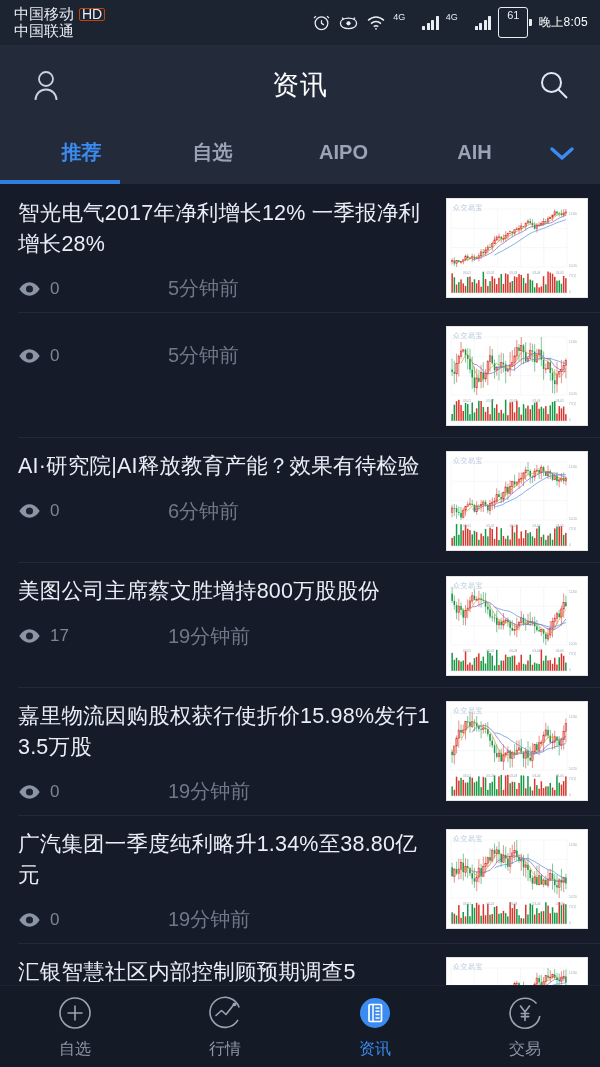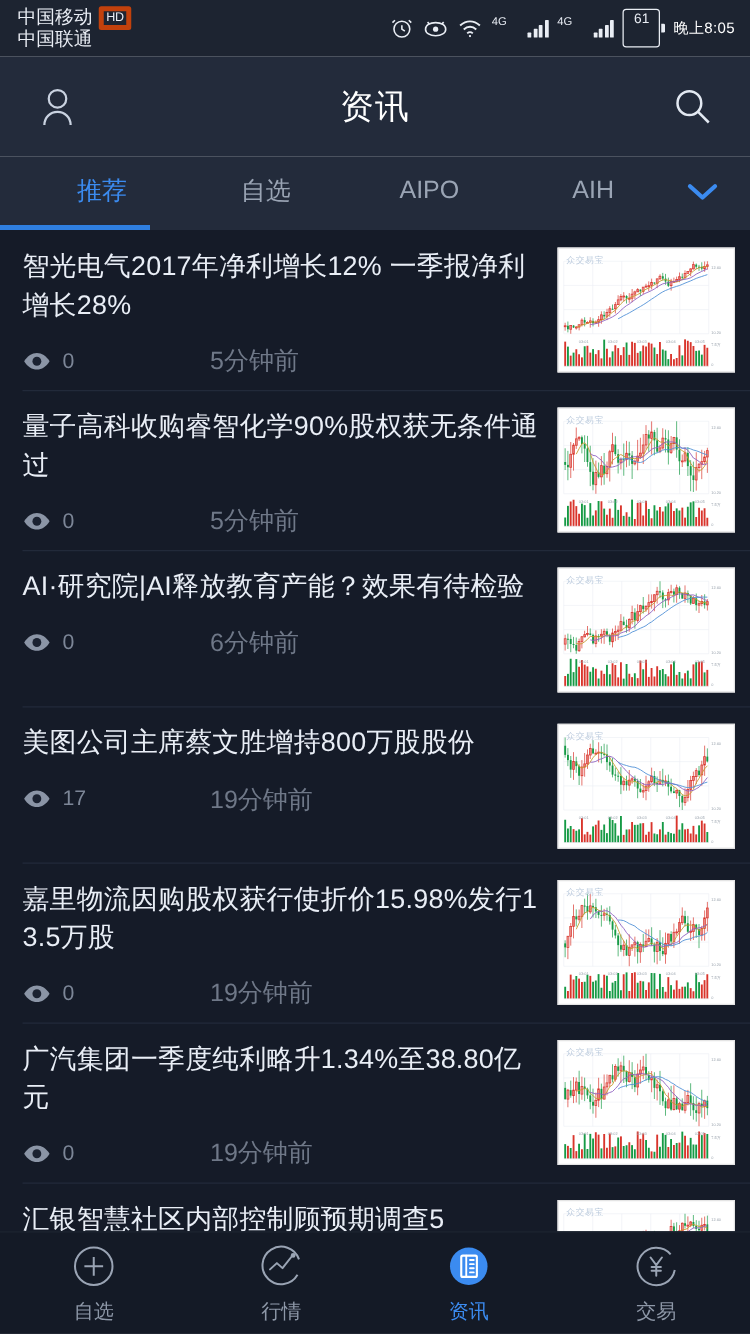--- a/index.html
+++ b/index.html
@@ -14,22 +14,22 @@
   
   .statusbar {
     height: 45px; background: #1d2431; color: #e8ecf3;
     display: flex; align-items: center; justify-content: space-between;
     padding: 0 12px 0 14px;
   }
   .carriers { display: flex; flex-direction: column; justify-content: center; line-height: 1.08; }
   .carrier-row { display: flex; align-items: center; gap: 5px; }
   .carrier-text { font-size: 15px; color: #e9edf4; }
   .hd-badge {
-    font-size: 10px; line-height: 11px; padding: 0 2px;
-    border: 4px solid #c2410c; border-radius: 2px; color: #e9edf4;
+    font-size: 14px; line-height: 11px; padding: 0 2px;
+    border: 1px solid #c2410c; border-radius: 2px; color: #e9edf4;
     font-family: "Liberation Sans", sans-serif; letter-spacing: -0.2px;
   }
   .status-right { display: flex; align-items: center; gap: 7px; }
   .sicon { display: block; }
   .sig-4g { display: flex; align-items: flex-end; gap: 17px; }
   .sig-4g .g4 { font-size: 9px; color: #e9edf4; line-height: 9px; position: relative; top: -8px; }
   .bars { display: flex; align-items: flex-end; gap: 1.5px; height: 15px; }
   .bars i { width: 3px; background: #e9edf4; display: block; border-radius: .5px; }
   .bars i:nth-child(1){height:4px}.bars i:nth-child(2){height:7px}
   .bars i:nth-child(3){height:10px}.bars i:nth-child(4){height:14px}
@@ -50,21 +50,21 @@
   }
   .header h1 { font-size: 27px; font-weight: 400; color: #fff; letter-spacing: 1px; }
   .icon-btn { width: 44px; height: 44px; display: flex; align-items: center; justify-content: center; }
 
   
   .tabs {
     height: 55px; background: #232b3b;
     display: flex; align-items: center; padding: 0 16px;
   }
   .tab {
-    flex: 1; text-align: center; font-size: 20px; color: #9aa4b4; font-weight: 400;
+    flex: 1; text-align: center; font-size: 20px; color: #9aa4b4; font-weight: 700;
   }
   .tab.active { color: #3b8bf0; }
   .tab-more { width: 44px; display: flex; align-items: center; justify-content: center; }
 
   
   .progress-track { height: 4px; background: #232b3b; position: relative; }
   .progress-fill { position: absolute; left: 0; top: 0; height: 4px; background: #2f7fe0; }
 
   
   .list { background: #151b28; position: relative; }
@@ -390,21 +390,20 @@
             <text x="122" y="16" font-size="3.1" fill="#9aa3ad" font-family="Liberation Sans, sans-serif">12.60</text>
             <text x="122" y="68" font-size="3.1" fill="#9aa3ad" font-family="Liberation Sans, sans-serif">10.20</text>
             <text x="122" y="78" font-size="3.1" fill="#9aa3ad" font-family="Liberation Sans, sans-serif">7.5万</text>
             <text x="122" y="94" font-size="3.1" fill="#9aa3ad" font-family="Liberation Sans, sans-serif">0</text>
           </svg>
           <span class="wm">众交易宝</span>
         </div>
       </div>
       <div class="news-item">
         <div class="news-main">
-          <div class="news-title">量子高科收购睿智化学90%股权获无条件通过</div>
           <div class="news-meta">
             <span class="views">
               <svg width="23" height="16" viewBox="0 0 26 18">
                 <path d="M1.5 9C4.6 4 8.6 1.5 13 1.5S21.4 4 24.5 9c-3.1 5-7.1 7.5-11.5 7.5S4.6 14 1.5 9z" fill="#8b95a6"></path>
                 <circle cx="13" cy="9" r="4" fill="#1b2231"></circle>
               </svg>
               <span class="views-count">0</span>
             </span>
             <span class="time">5分钟前</span>
           </div>

